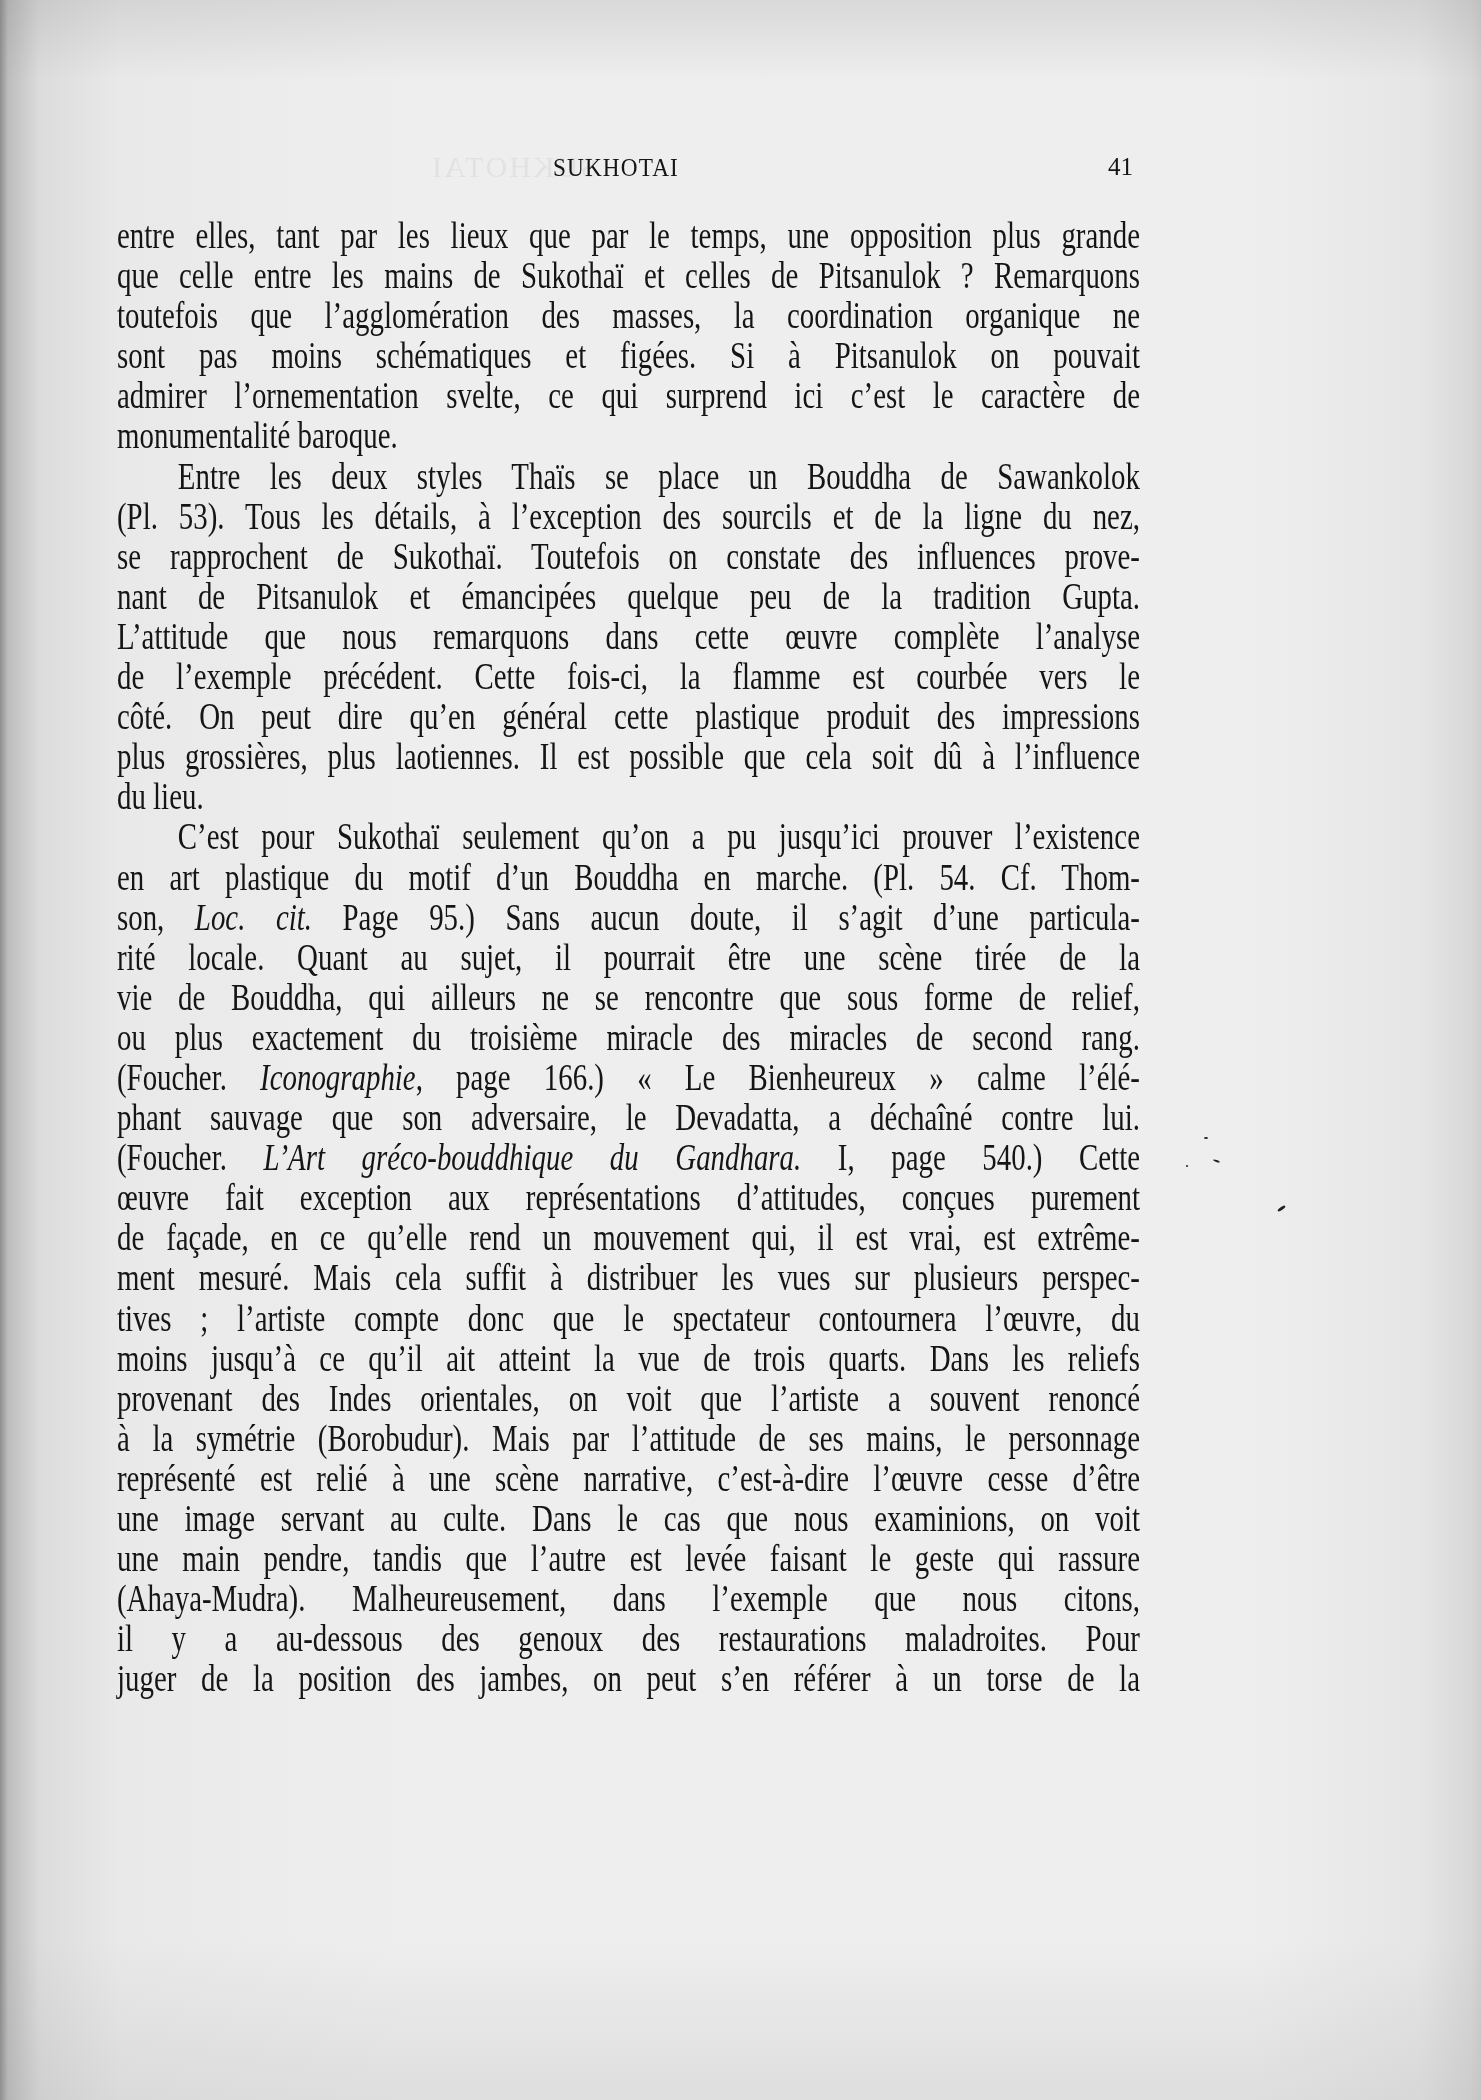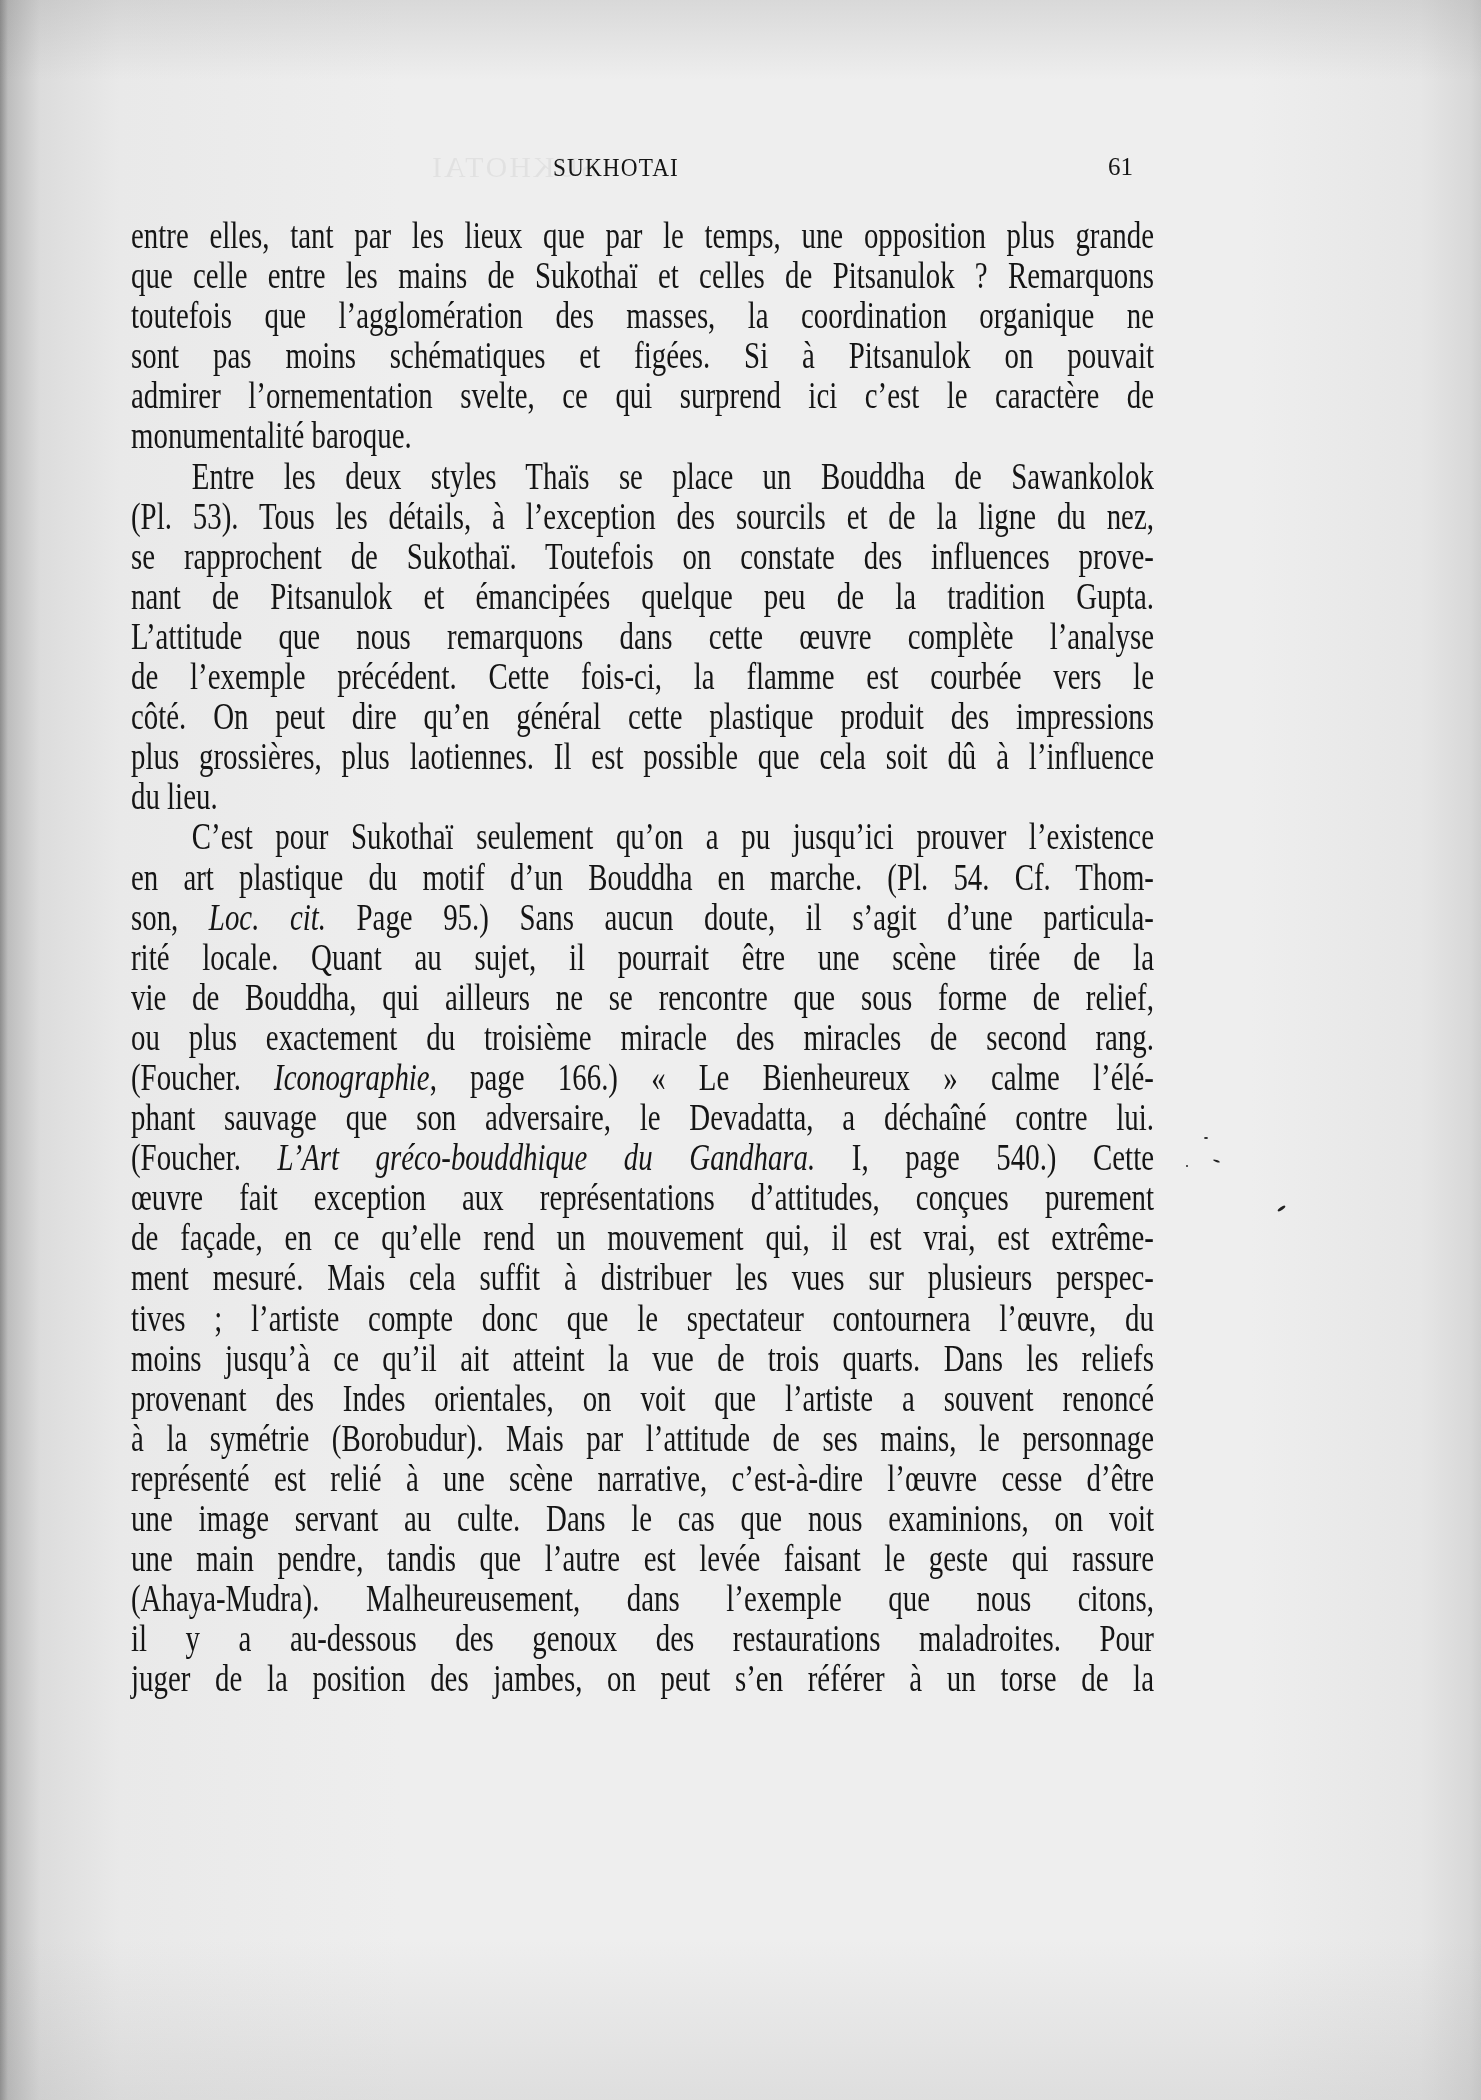--- a/index.html
+++ b/index.html
@@ -29,21 +29,21 @@
   }
   .running-head {
     position: absolute; left: 553px; top: 153px;
     font-size: 25px; letter-spacing: 1.2px; line-height: 30px;
     transform: scaleX(0.93); transform-origin: left top;
   }
   .page-number {
     position: absolute; left: 1108px; top: 152px;
     font-size: 25px; line-height: 30px;
   }
-  .text-block { position: absolute; left: 131px; top: 215px; width: 1023px; }
+  .text-block { position: absolute; left: 117px; top: 215px; width: 1023px; }
   .line {
     height: 40.1px; line-height: 40.1px;
     width: 1346px;
     font-size: 38px;
     white-space: nowrap;
     text-align: justify; text-align-last: justify;
     transform: scaleX(0.76); transform-origin: left top;
   }
   .line.last { text-align-last: left; }
   .line.indent { text-indent: 80px; }
@@ -52,21 +52,21 @@
 </style>
 </head>
 <body>
 
 <div class="paper"></div>
 <div class="shade-top"></div>
 <div class="shade-bottom"></div>
 <div class="ghost">SUKHOTAI</div>
 
 <div class="running-head">SUKHOTAI</div>
-<div class="page-number">61</div>
+<div class="page-number">41</div>
 
 <div class="text-block" id="text-block">
     <div>
       <div class="line"><span>entre elles, tant par les lieux que par le temps, une opposition plus grande</span></div>
       <div class="line"><span>que celle entre les mains de Sukothaï et celles de Pitsanulok ? Remarquons</span></div>
       <div class="line"><span>toutefois que l’agglomération des masses, la coordination organique ne</span></div>
       <div class="line"><span>sont pas moins schématiques et figées. Si à Pitsanulok on pouvait</span></div>
       <div class="line"><span>admirer l’ornementation svelte, ce qui surprend ici c’est le caractère de</span></div>
       <div class="line last"><span>monumentalité baroque.</span></div>
     </div>

